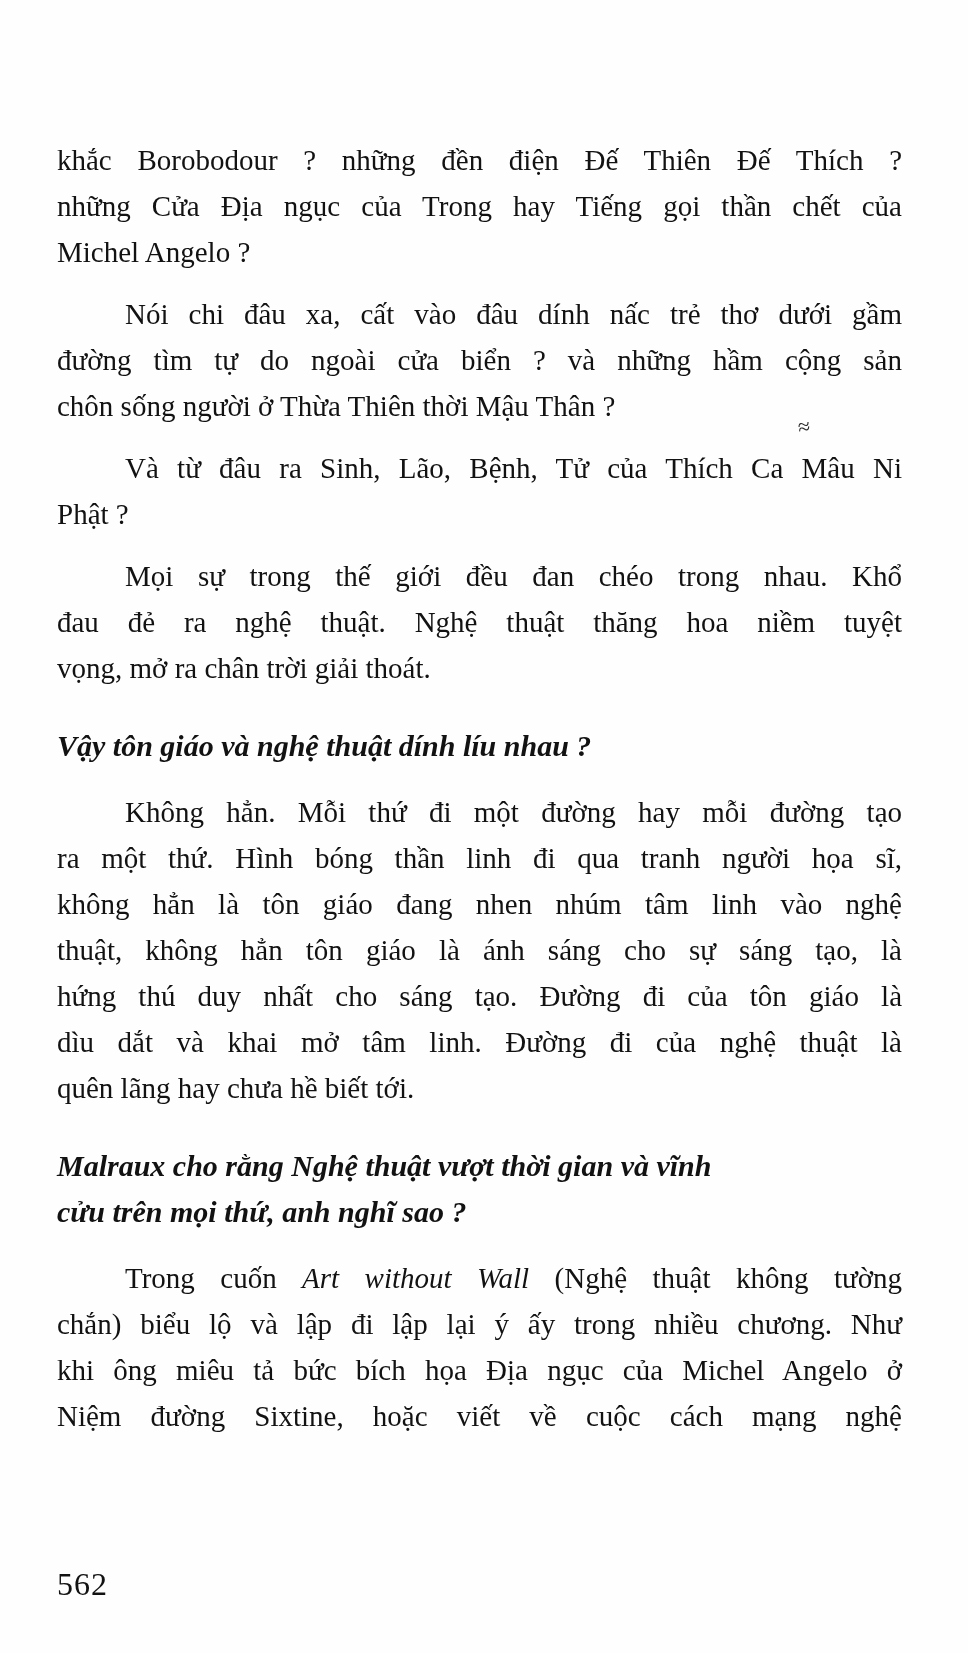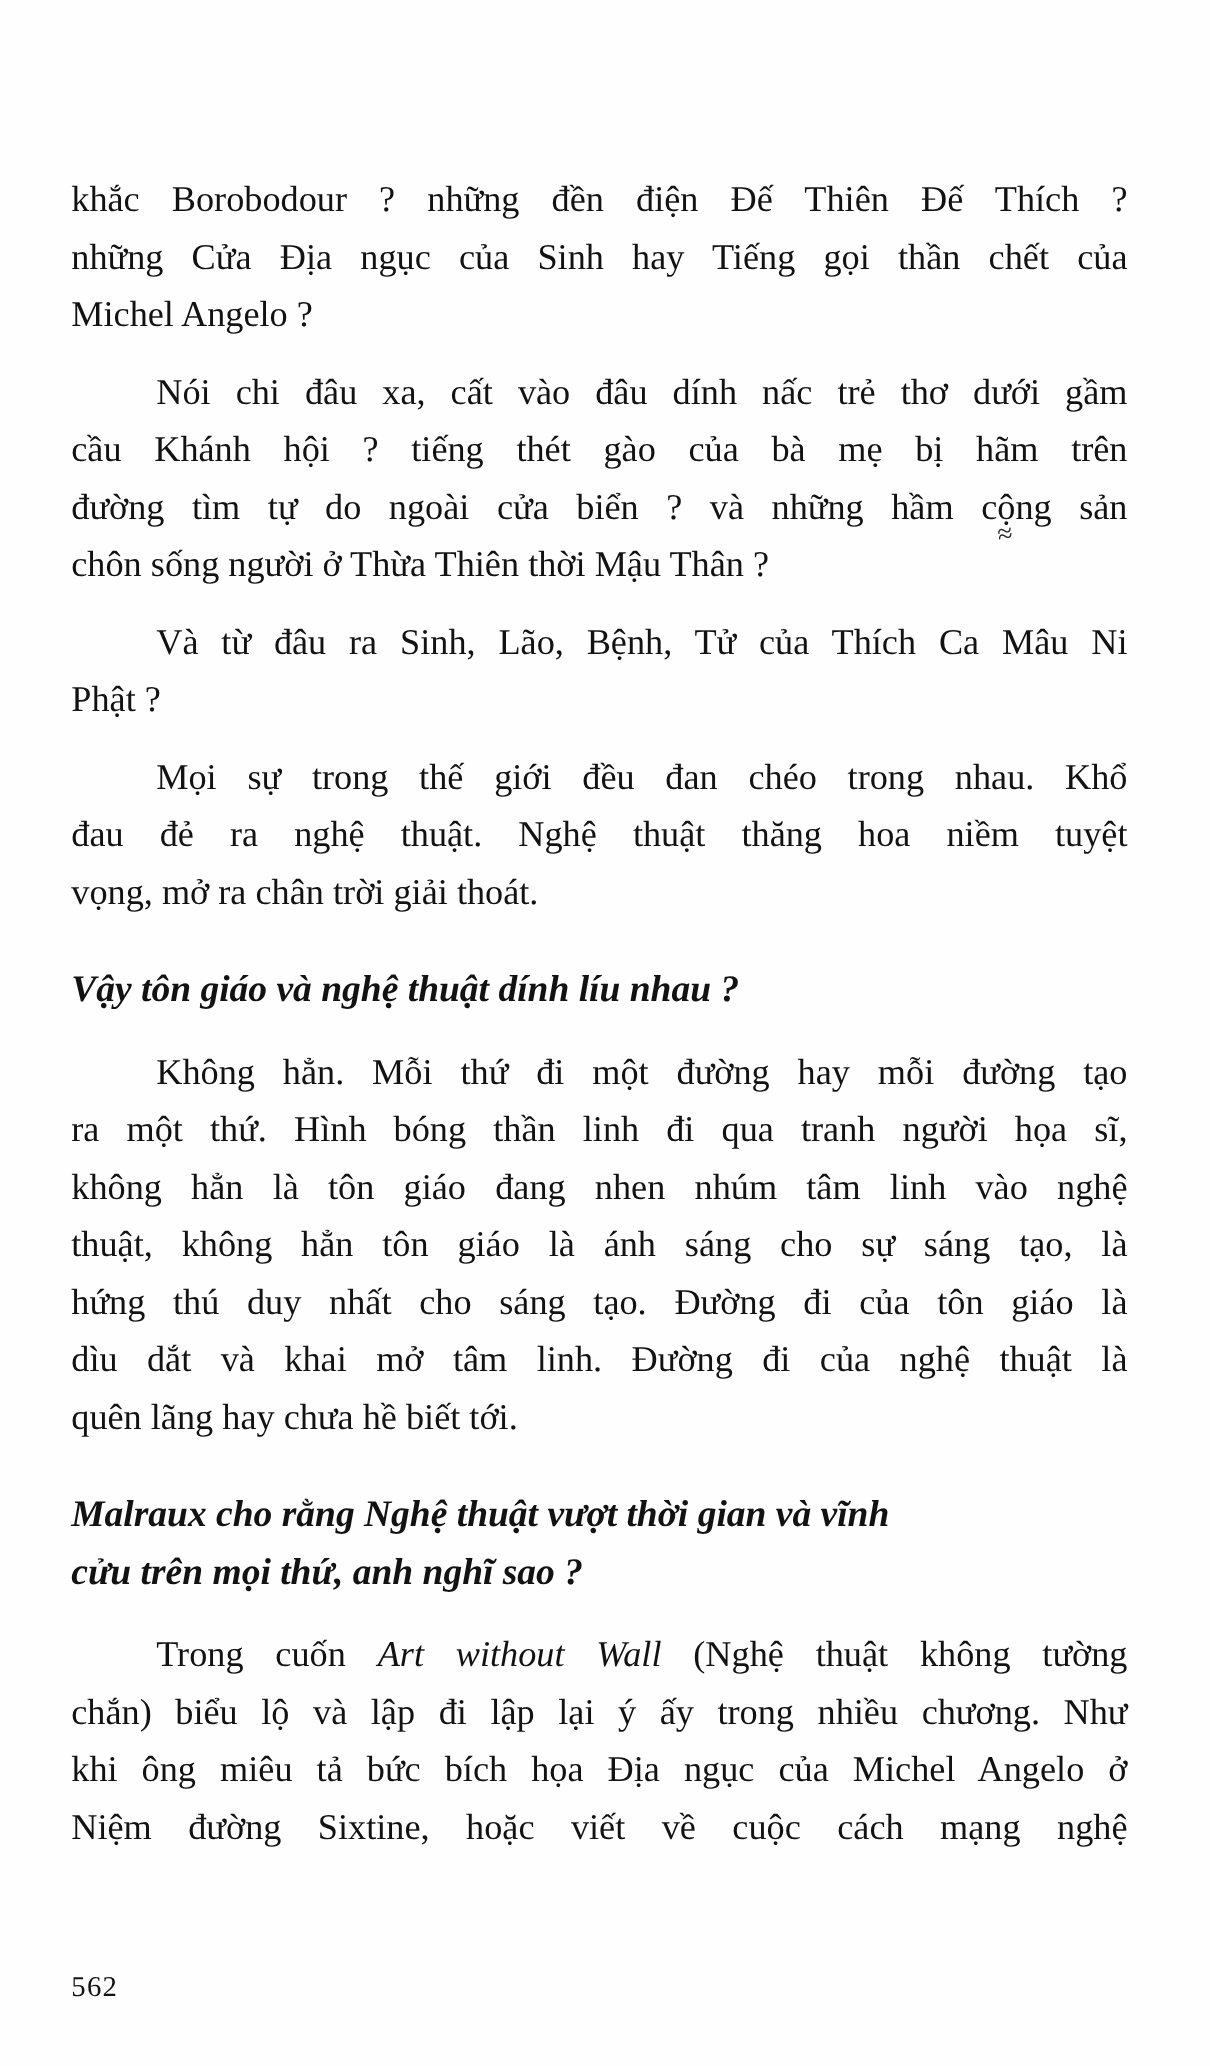--- a/index.html
+++ b/index.html
@@ -36,47 +36,46 @@
     font-style:italic;
     font-size:30px;
     text-align:center;
     text-align-last:left;
   }
   .em-inline{font-style:italic;}
   .page-number{
     position:absolute;
     left:57px;
     bottom:50px;
-    font-size:23px;
+    font-size:32px;
     letter-spacing:1px;
   }
   .scan-artifact{
     position:absolute;
     left:798px;
     top:414px;
     font-size:22px;
     color:#2a2a2a;
     transform:rotate(-8deg);
     user-select:none;
   }
 </style>
 </head>
 <body>
 
 <div class="page">
 
   <div class="para">
     <div class="line">khắc Borobodour ? những đền điện Đế Thiên Đế Thích ?</div>
-    <div class="line">những Cửa Địa ngục của Sinh hay Tiếng gọi thần chết của</div>
+    <div class="line">những Cửa Địa ngục của Trong hay Tiếng gọi thần chết của</div>
     <div class="line last">Michel Angelo ?</div>
   </div>
 
   <div class="para">
     <div class="line indent">Nói chi đâu xa, cất vào đâu dính nấc trẻ thơ dưới gầm</div>
-    <div class="line">cầu Khánh hội ? tiếng thét gào của bà mẹ bị hãm trên</div>
     <div class="line">đường tìm tự do ngoài cửa biển ? và những hầm cộng sản</div>
     <div class="line last">chôn sống người ở Thừa Thiên thời Mậu Thân ?</div>
   </div>
 
   <div class="para">
     <div class="line indent">Và từ đâu ra Sinh, Lão, Bệnh, Tử của Thích Ca Mâu Ni</div>
     <div class="line last">Phật ?</div>
   </div>
 
   <div class="para">

